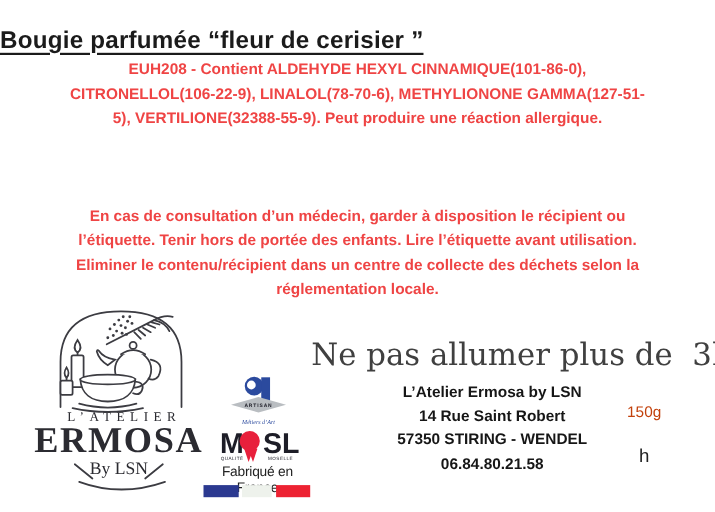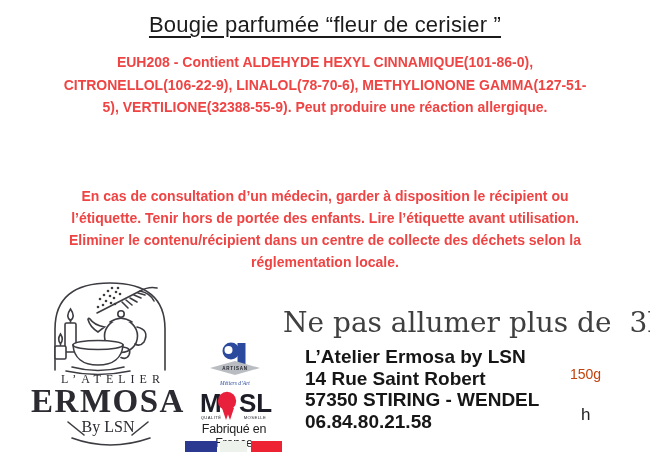--- a/index.html
+++ b/index.html
@@ -1,20 +1,20 @@
 <!DOCTYPE html>
 <html><head>
 <meta charset="utf-8">
 <style>
   html,body{margin:0;padding:0;background:#fff;}
   .page{position:relative;width:650px;height:465px;background:#ffffff;overflow:hidden;
         font-family:"Liberation Sans", sans-serif;color:#1b1b1b;}
 
-  .title{position:absolute;top:12px;left:0;right:0;text-align:center;
-         font-size:22px;font-weight:normal;letter-spacing:0.2px;
+  .title{position:absolute;top:24px;left:0;right:0;
+         font-size:22px;font-weight:bold;letter-spacing:0.2px;
          text-decoration:underline;text-decoration-thickness:2px;text-underline-offset:4px;}
 
   .para{position:absolute;left:4px;right:4px;text-align:center;font-weight:bold;
         white-space:pre-line;color:#ef4444;}
   .para-hazard{top:51px;font-size:14px;line-height:22.5px;}
   .para-precaution{top:142px;font-size:14px;line-height:22px;margin-top:43px;}
 
   
   .emblem-art{position:absolute;left:40px;top:281px;}
   .brand-text{position:absolute;left:28px;width:160px;text-align:center;
@@ -31,22 +31,22 @@
            font-size:12.5px;letter-spacing:-0.2px;color:#222;}
   .flag{position:absolute;left:185px;top:441px;height:11px;}
   .flag span{display:inline-block;height:11px;vertical-align:top;}
   .flag-blue{width:32px;background:#2b3990;margin-right:3px;}
   .flag-white{width:27px;background:#eef2ec;margin-right:4px;}
   .flag-red{width:31px;background:#ed2232;}
 
   .warning{position:absolute;left:283px;top:306px;color:#404040;
            font-family:"DejaVu Serif", serif;font-size:28px;white-space:pre;text-align:center;}
 
-  .address{position:absolute;left:305px;top:346px;width:285px;
-           font-weight:bold;font-size:19px;line-height:21.7px;color:#161616;}
+  .address{position:absolute;left:305px;top:346px;width:285px;text-align:center;
+           font-weight:bold;font-size:14px;line-height:21.7px;color:#161616;}
   .weight{position:absolute;left:570px;top:366px;font-size:14px;color:#c2410c;}
   .stray-h{position:absolute;left:581px;top:405px;font-size:17px;color:#222;}
 
   .svg-line{stroke:#3c3c42;stroke-width:1.6;fill:none;stroke-linecap:round;}
   .svg-fillwhite{stroke:#3c3c42;stroke-width:1.6;fill:#ffffff;stroke-linecap:round;}
   .mosl-letter{font-family:"Liberation Sans", sans-serif;font-weight:bold;fill:#1d1d27;}
   .tiny-caps{font-family:"Liberation Sans", sans-serif;fill:#1d1d27;}
 </style>
 </head>
 <body>

